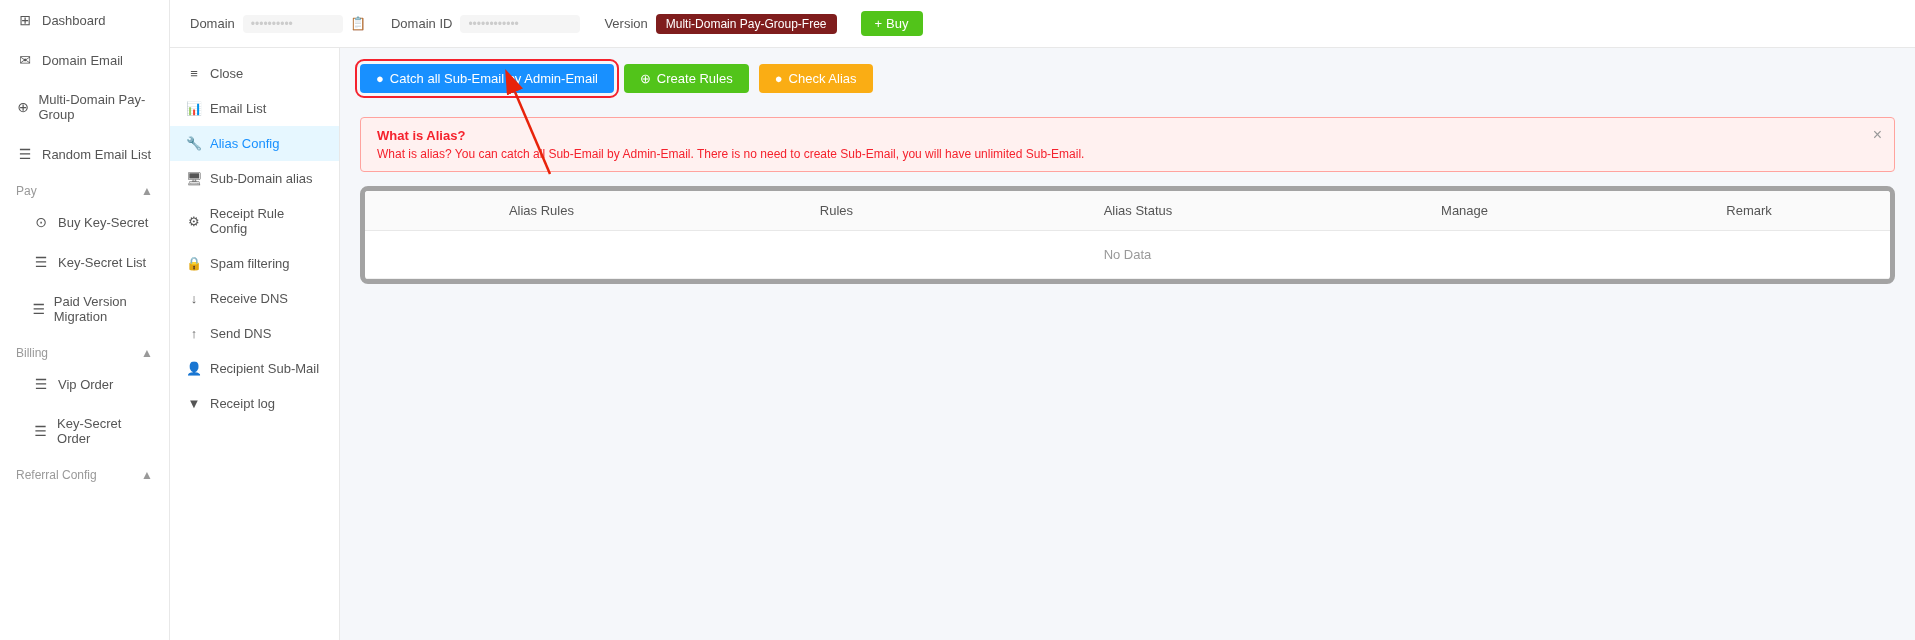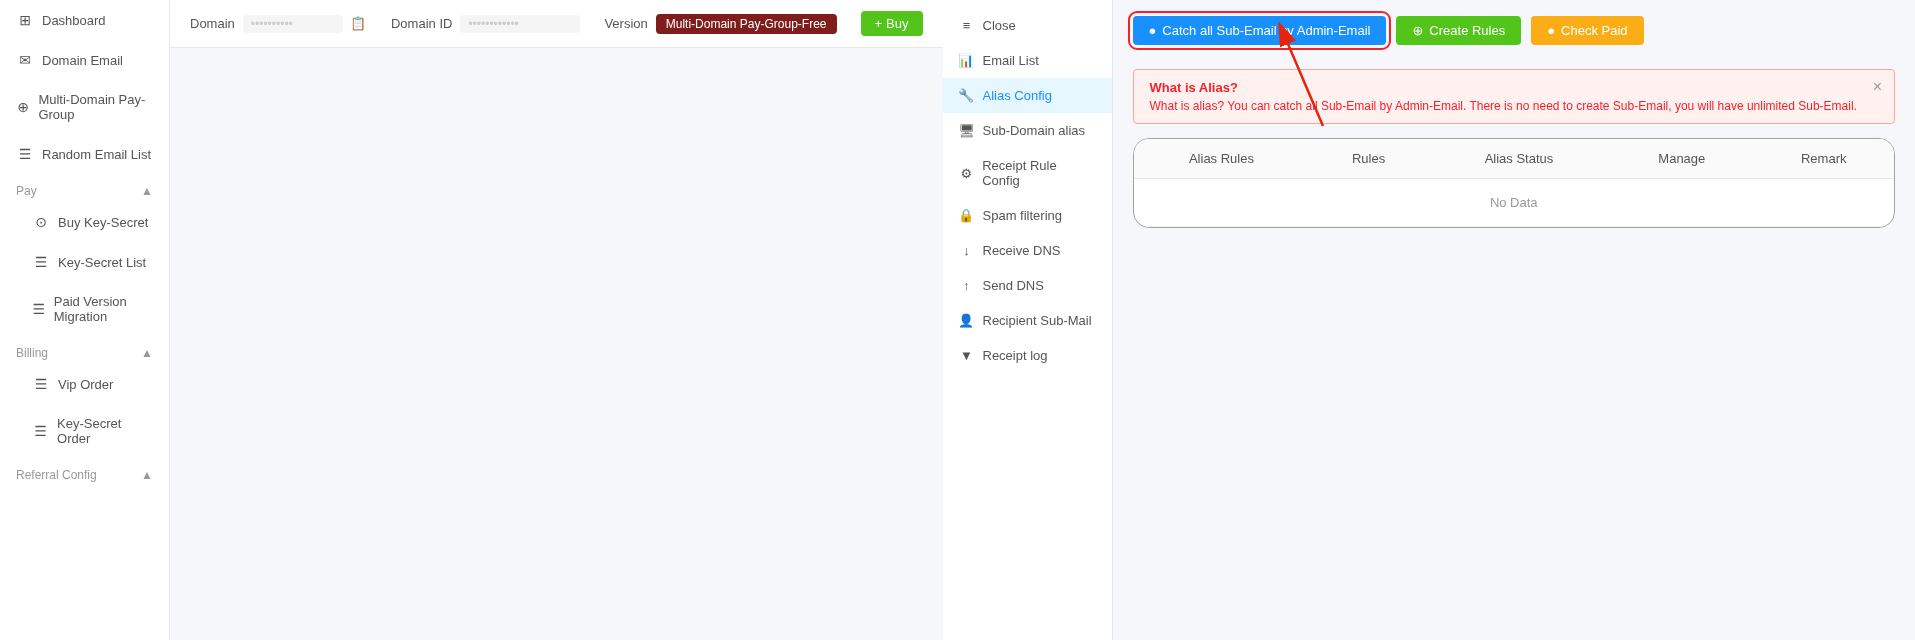--- a/index.html
+++ b/index.html
@@ -7,21 +7,21 @@
 
     
     .sidebar { width: 170px; background: #fff; border-right: 1px solid #e8e8e8; display: flex; flex-direction: column; height: 100%; overflow-y: auto; }
     .sidebar-item { display: flex; align-items: center; gap: 8px; padding: 12px 16px; cursor: pointer; color: #555; font-size: 13px; }
     .sidebar-item .icon { font-size: 14px; width: 18px; text-align: center; }
     .sidebar-group { padding: 10px 16px 4px; font-size: 12px; color: #999; display: flex; align-items: center; justify-content: space-between; cursor: pointer; }
     .sidebar-group .icon { font-size: 12px; }
     .sidebar-sub { padding-left: 32px; }
 
     
-    .main { flex: 1; display: flex; flex-direction: row; overflow: hidden; }
+    .main { flex: 1; display: flex; flex-direction: column; overflow: hidden; }
 
     
     .header { background: #fff; border-bottom: 1px solid #e8e8e8; padding: 0 20px; height: 48px; display: flex; align-items: center; gap: 24px; font-size: 13px; }
     .header-field { display: flex; align-items: center; gap: 8px; }
     .header-label { color: #555; font-weight: 500; }
     .header-value { color: #999; background: #f5f5f5; border-radius: 4px; padding: 2px 8px; font-size: 12px; min-width: 120px; }
     .version-badge { background: #7f1d1d; color: #fff; border-radius: 4px; padding: 3px 10px; font-size: 12px; }
     .buy-btn { background: #52c41a; color: #fff; border: none; border-radius: 4px; padding: 5px 14px; font-size: 13px; cursor: pointer; display: flex; align-items: center; gap: 4px; }
 
     
@@ -42,21 +42,21 @@
     .btn-success { background: #52c41a; color: #fff; border: none; border-radius: 4px; padding: 7px 16px; font-size: 13px; cursor: pointer; display: flex; align-items: center; gap: 6px; }
     .btn-warning { background: #faad14; color: #fff; border: none; border-radius: 4px; padding: 7px 16px; font-size: 13px; cursor: pointer; display: flex; align-items: center; gap: 6px; }
 
     
     .alert { background: #fff1f0; border: 1px solid #ffa39e; border-radius: 4px; padding: 10px 16px; margin-bottom: 14px; position: relative; margin-top: 24px; }
     .alert-close { position: absolute; right: 12px; top: 8px; cursor: pointer; color: #999; font-size: 16px; }
     .alert-title { color: #f5222d; font-weight: bold; font-size: 13px; margin-bottom: 4px; }
     .alert-text { color: #f5222d; font-size: 12px; }
 
     
-    .table-container { background: #fff; border: 1px solid #a3a3a3; border-radius: 16px; overflow: hidden; }
+    .table-container { background: #fff; border: 5px solid #a3a3a3; border-radius: 8px; overflow: hidden; }
     table { width: 100%; border-collapse: collapse; }
     thead th { background: #fafafa; border-bottom: 1px solid #e8e8e8; padding: 12px 16px; text-align: center; font-weight: 500; color: #555; font-size: 13px; }
     tbody td { padding: 16px; text-align: center; color: #999; border-bottom: 1px solid #f0f0f0; font-size: 13px; }
 
     
     .red-arrow-svg { position: absolute; top: 0; left: 0; pointer-events: none; z-index: 100; }
 
     .toolbar-wrapper { position: relative; }
   </style>
 </head>
@@ -187,21 +187,21 @@
           <button class="btn-primary">
             <span>●</span>
             <span>Catch all Sub-Email by Admin-Email</span>
           </button>
           <button class="btn-success">
             <span>⊕</span>
             <span>Create Rules</span>
           </button>
           <button class="btn-warning">
             <span>●</span>
-            <span>Check Paid</span>
+            <span>Check Alias</span>
           </button>
         </div>
 
         <svg class="red-arrow-svg" style="position:absolute; top:-10px; left:0; width:300px; height:180px; overflow:visible;">
 
           <defs>
             <marker id="arrowhead" markerWidth="10" markerHeight="7" refX="0" refY="3.5" orient="auto">
               <polygon points="0 0, 10 3.5, 0 7" fill="#e8230a"></polygon>
             </marker>
           </defs>

